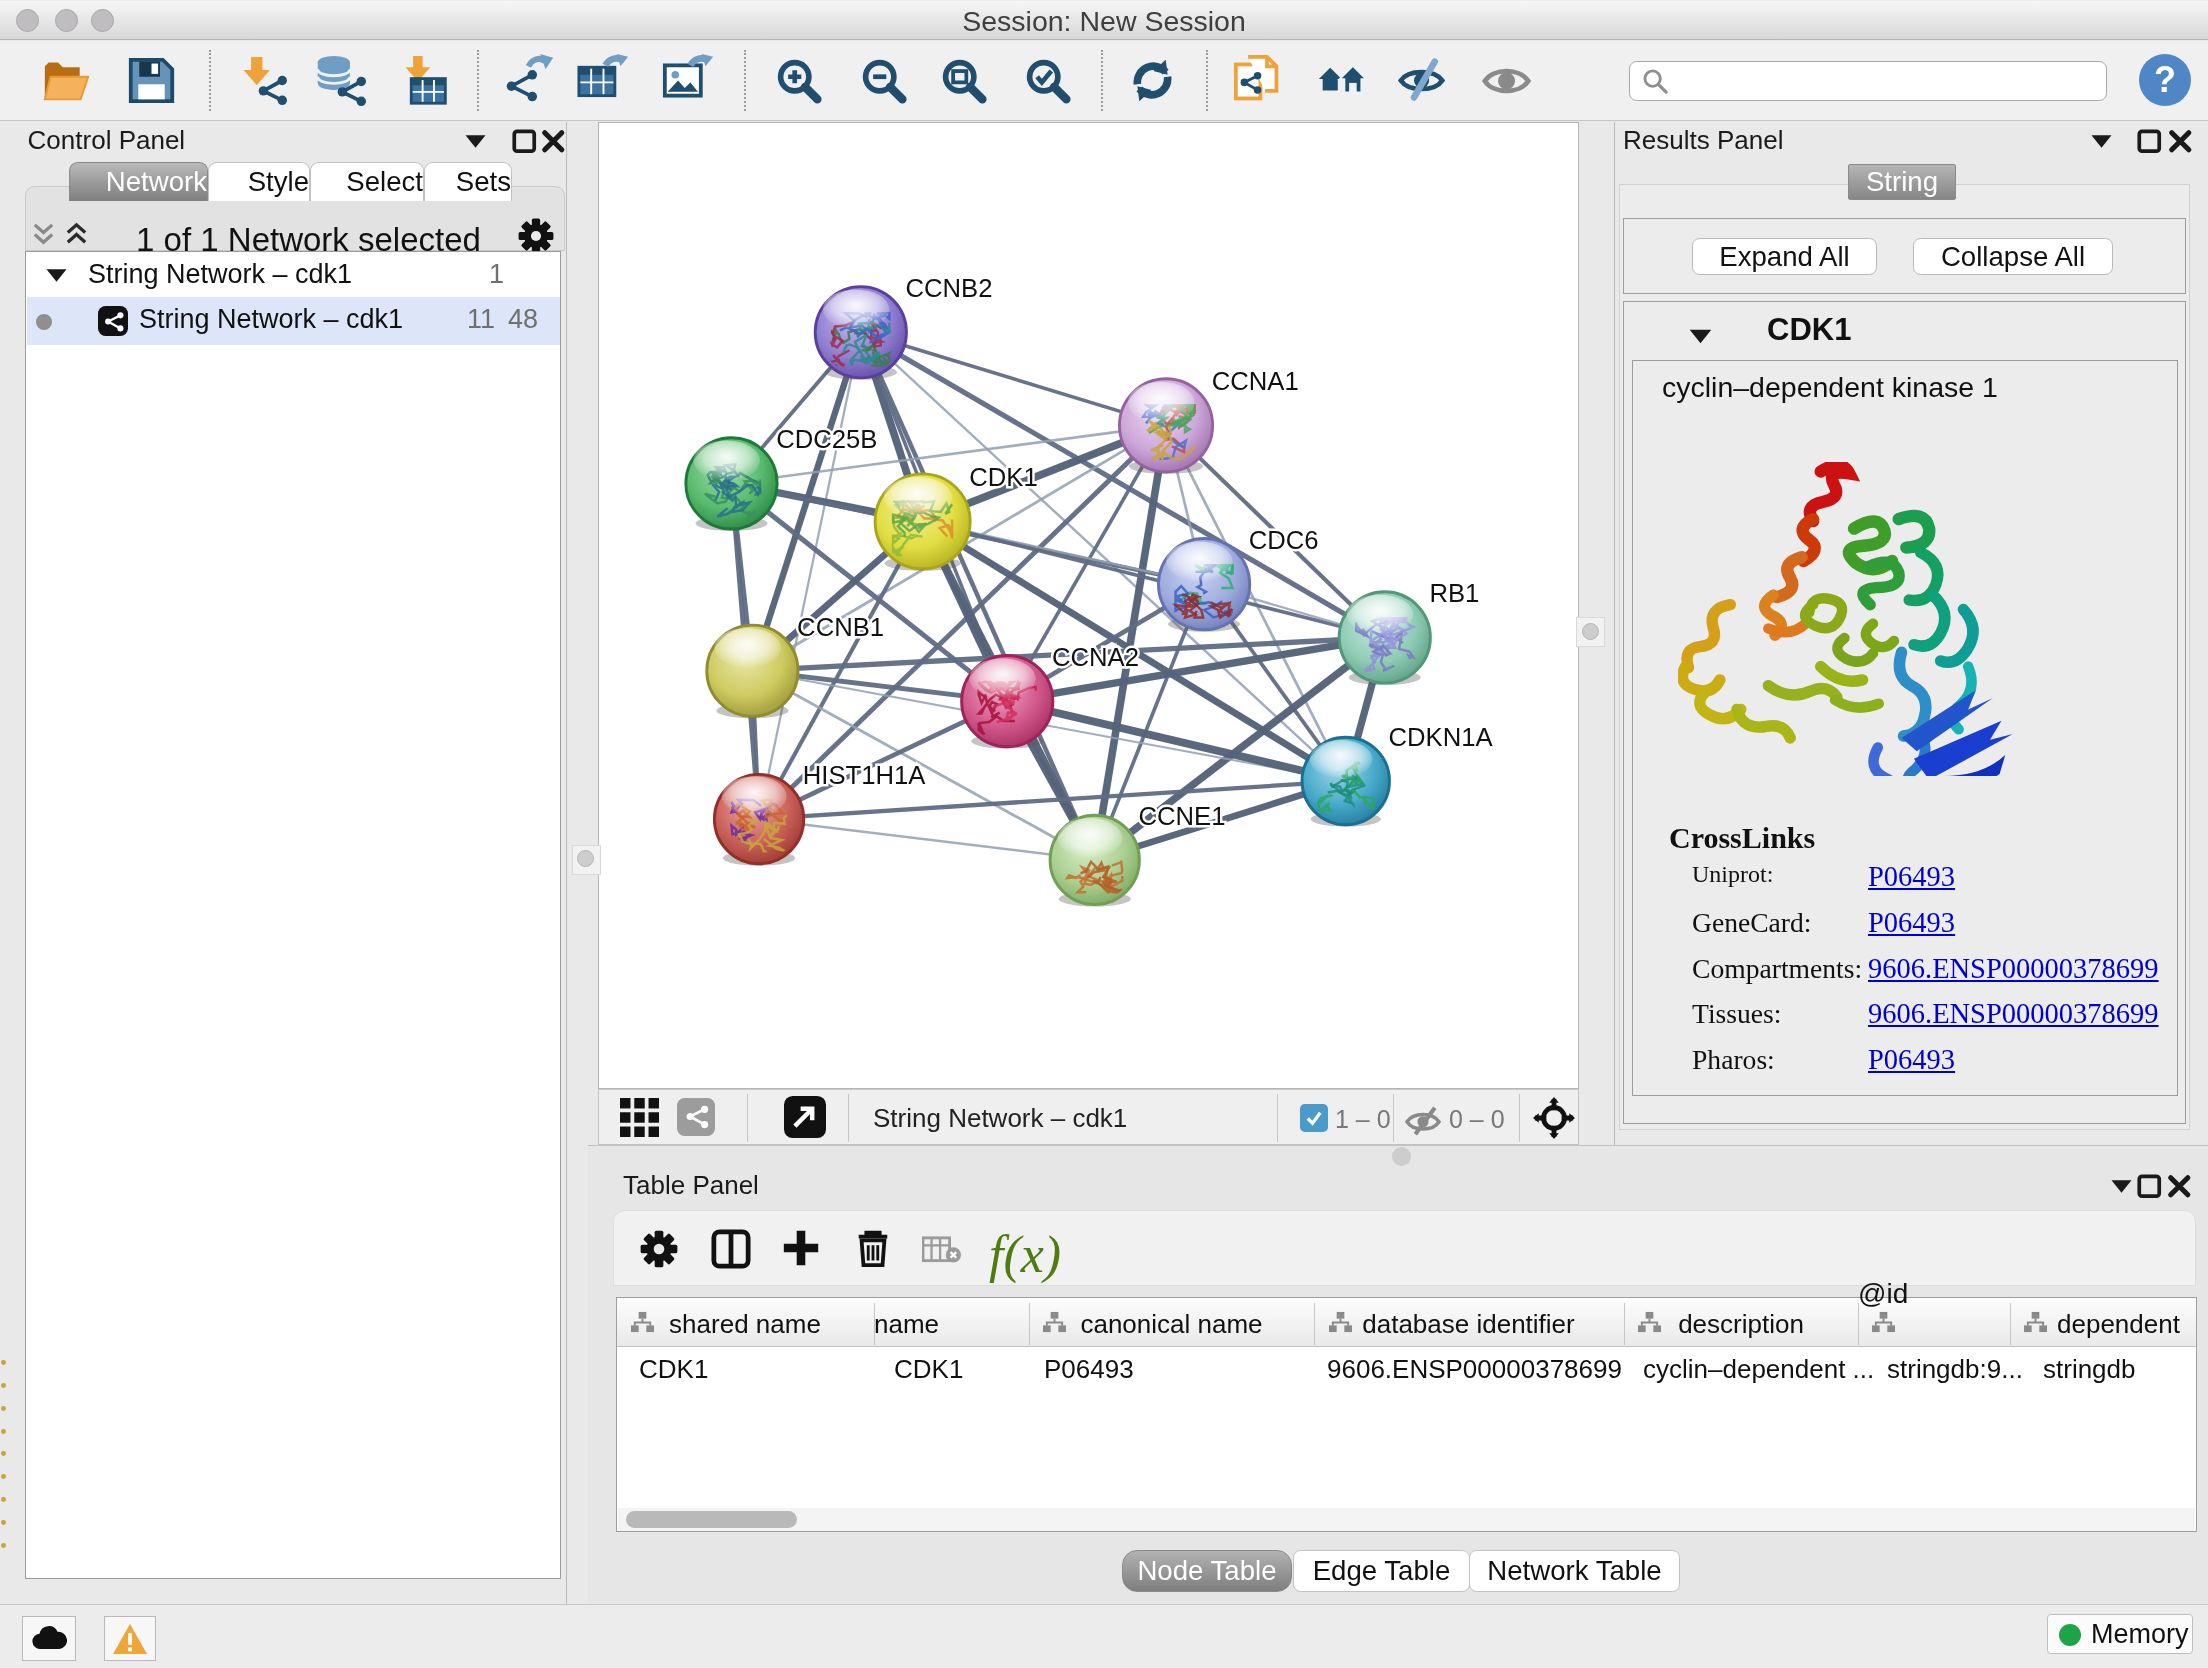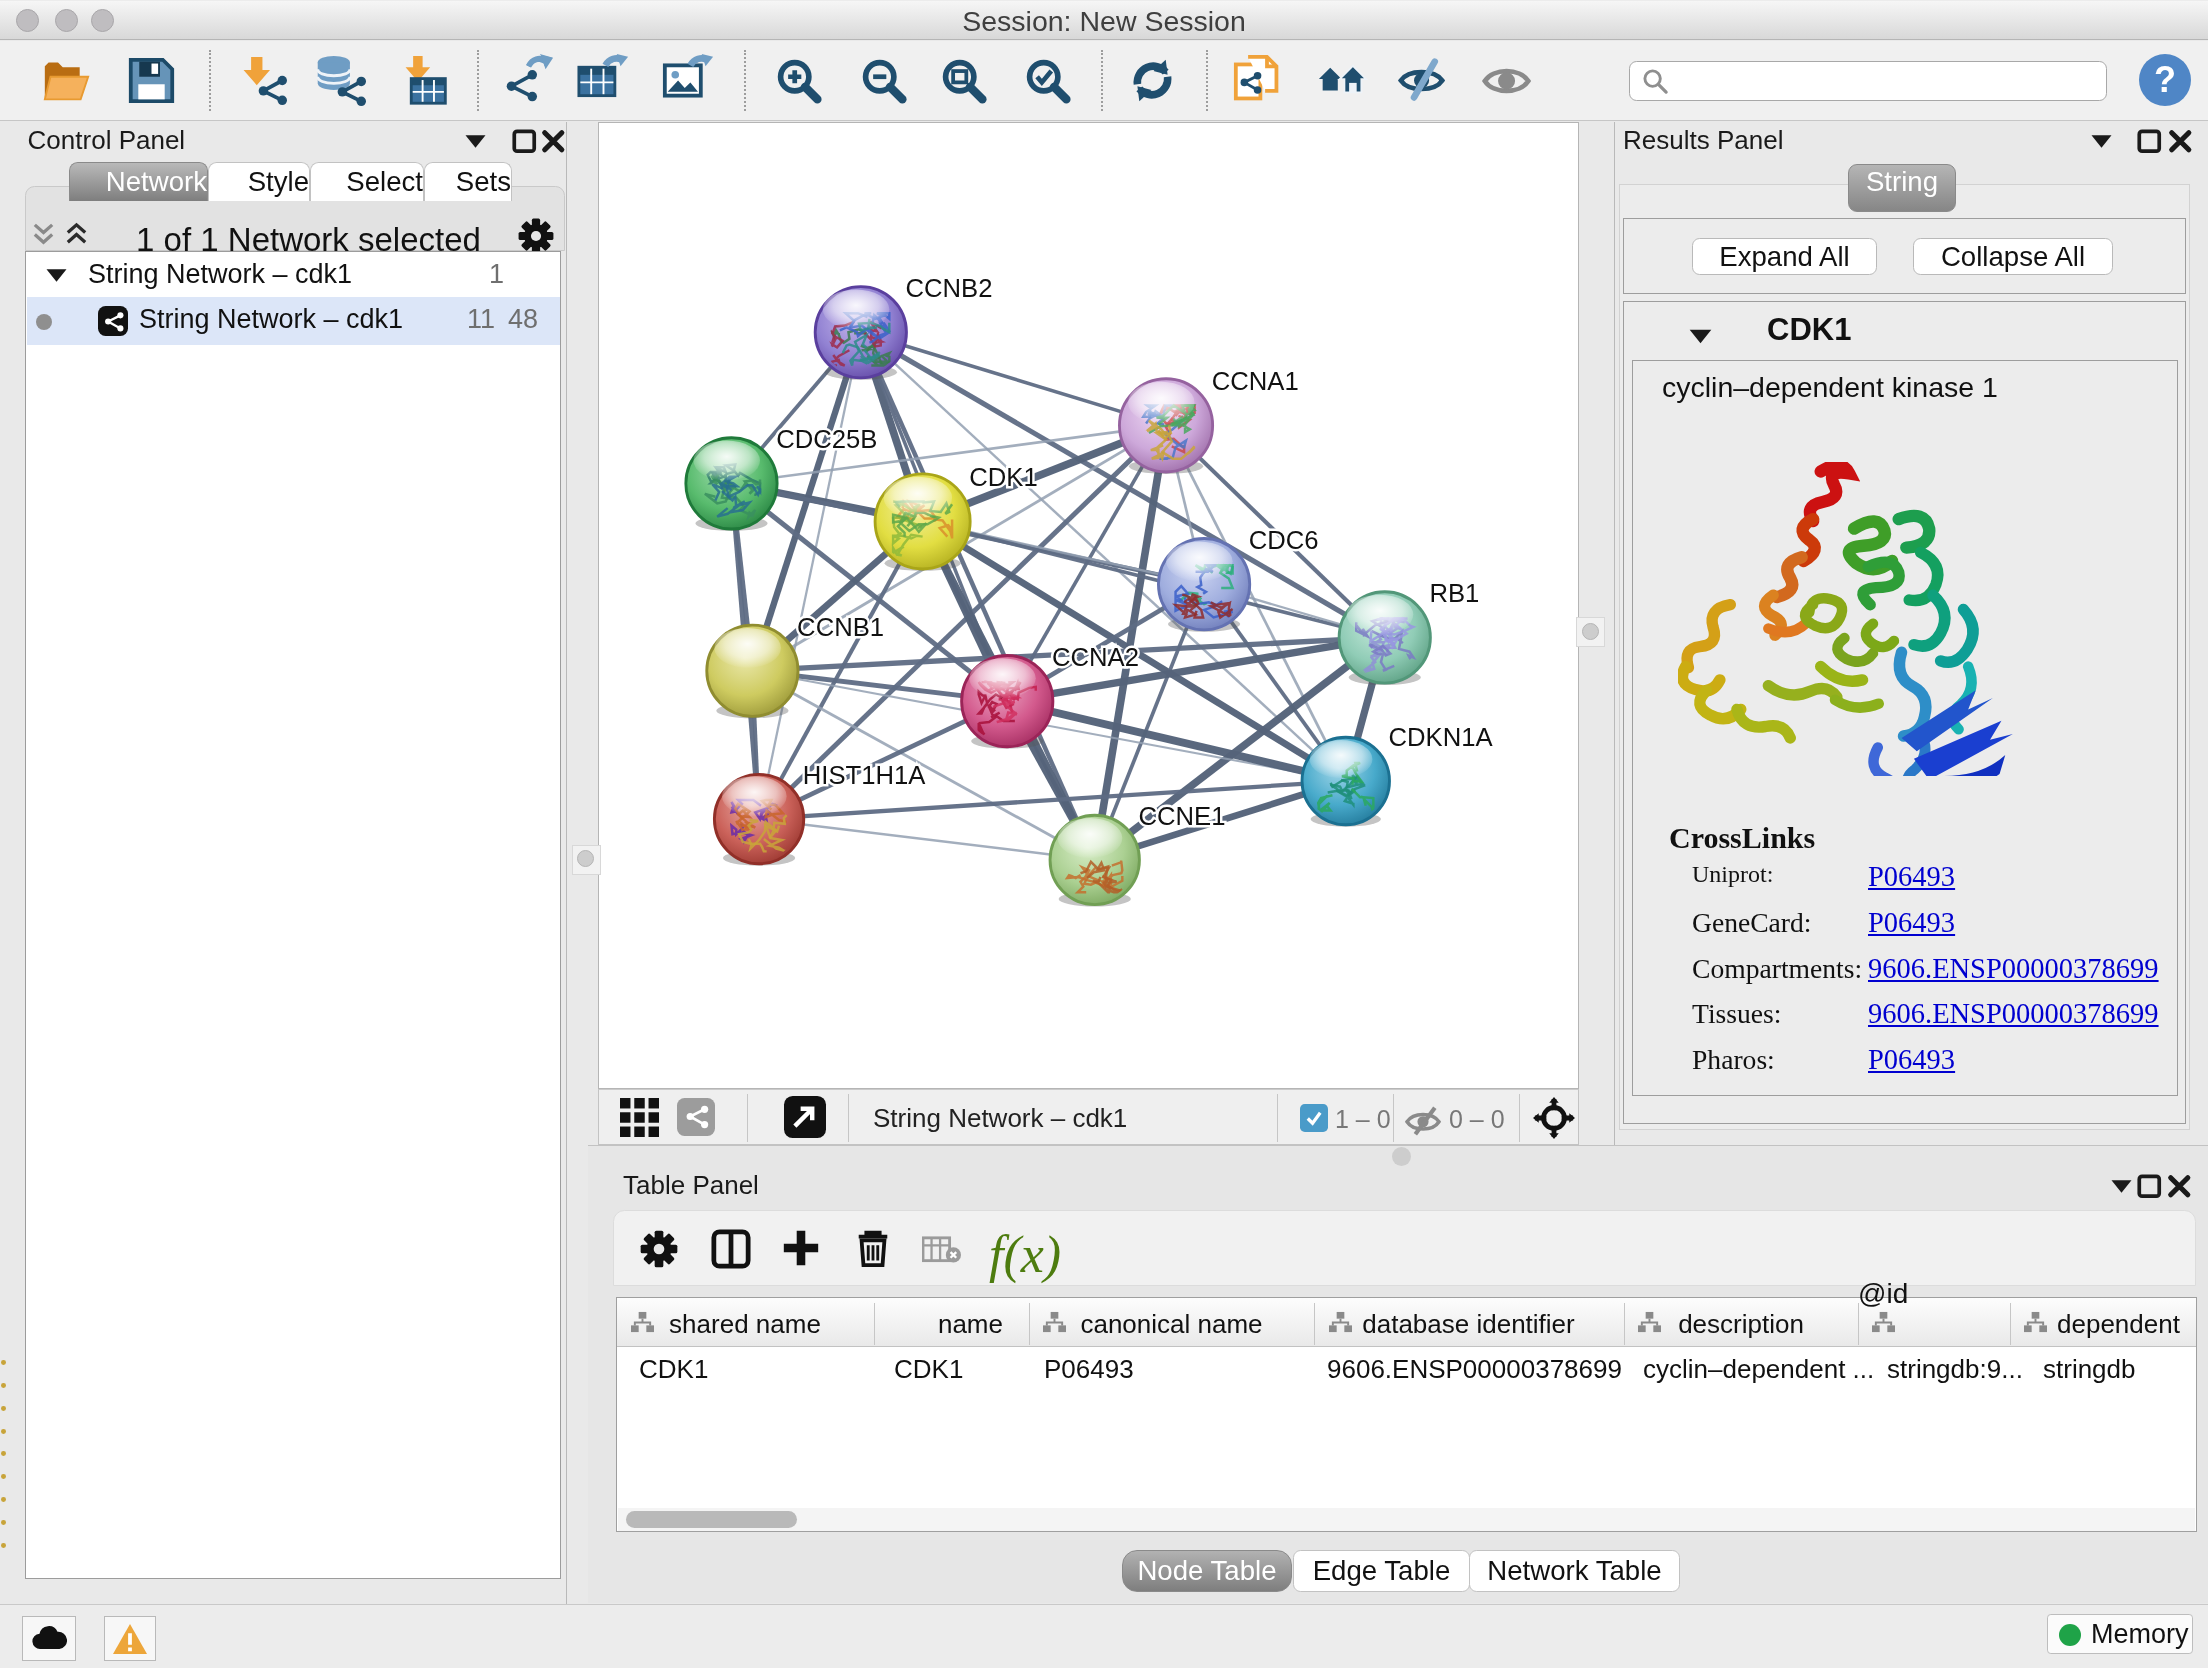--- a/index.html
+++ b/index.html
@@ -609,21 +609,21 @@
 <div class="abs panel-title" style="left:1623px;top:125px">Results Panel</div>
 <svg style="position:absolute;left:2089px;top:129px" width="25" height="25" viewBox="0 0 20 20">
     <path d="M2 5 H18 L10 15 Z" fill="#1a1a1a"></path>
   </svg>
 <svg style="position:absolute;left:2135px;top:127px" width="28.5" height="28.5" viewBox="0 0 20 20">
     <rect x="3" y="3" width="14" height="14" fill="none" stroke="#1a1a1a" stroke-width="2.6" rx="2"></rect>
   </svg>
 <svg style="position:absolute;left:2166px;top:127px" width="28.5" height="28.5" viewBox="0 0 20 20">
     <path d="M4 4 L16 16 M16 4 L4 16" stroke="#1a1a1a" stroke-width="3.6" stroke-linecap="round"></path>
   </svg>
-<div class="abs" style="left:1848px;top:164px;width:108px;height:48px;background:linear-gradient(#b5b5b5,#868686);border:1px solid #8a8a8a;border-radius:9px;color:#fff;font-size:27.6px;text-align:center;line-height:34px;z-index:5">String</div>
+<div class="abs" style="left:1848px;top:164px;width:108px;height:36px;background:linear-gradient(#b5b5b5,#868686);border:1px solid #8a8a8a;border-radius:2px;color:#fff;font-size:27.6px;text-align:center;line-height:34px;z-index:5">String</div>
 <div class="abs" style="left:1619px;top:184px;width:571px;height:946px;background:#ececec;border:1px solid #d2d2d2"></div>
 <div class="abs" style="left:1623px;top:218px;width:563px;height:76px;background:#ececec;border:1px solid #9d9d9d"></div>
 <div class="abs gbtn" style="left:1692px;top:238px;width:185px;height:37px;line-height:35px">Expand All</div>
 <div class="abs gbtn" style="left:1913px;top:238px;width:200px;height:37px;line-height:35px">Collapse All</div>
 <div class="abs" style="left:1623px;top:301px;width:563px;height:823px;background:#ececec;border:1px solid #9d9d9d">
 <svg style="position:absolute;left:63px;top:21px" width="27" height="27" viewBox="0 0 20 20">
       <path d="M2 5 H18 L10 15 Z" fill="#1a1a1a"></path>
     </svg>
 <div class="abs" style="left:143px;top:9.5px;font-size:31px;font-weight:bold;color:#111">CDK1</div>
 <div class="abs" style="left:7.6px;top:58px;width:546px;height:736px;background:#ececec;border:1px solid #9d9d9d"></div>
@@ -718,21 +718,21 @@
 <div class="abs" style="left:616px;top:1309px;width:258px;text-align:center;font-size:26px;color:#111">shared name</div>
 <div class="abs" style="left:630px;top:1311px"><svg width="25" height="23" viewBox="0 0 26 24">
       <g fill="#8a8a8a">
         <rect x="9" y="1" width="8" height="7"></rect>
         <rect x="1" y="15" width="8" height="7"></rect>
         <rect x="17" y="15" width="8" height="7"></rect>
       </g>
       <path d="M13 8 V12 M5 15 V12 H21 V15" stroke="#8a8a8a" stroke-width="2" fill="none"></path>
     </svg></div>
 <div class="abs" style="left:874px;top:1303px;height:42px;border-left:1px solid #c6c6c6"></div>
-<div class="abs" style="left:848px;top:1309px;width:155px;text-align:right;font-size:26px;color:#111">name</div>
+<div class="abs" style="left:874px;top:1309px;width:155px;text-align:left;font-size:26px;color:#111">name</div>
 <div class="abs" style="left:1029px;top:1303px;height:42px;border-left:1px solid #c6c6c6"></div>
 <div class="abs" style="left:1029px;top:1309px;width:285px;text-align:center;font-size:26px;color:#111">canonical name</div>
 <div class="abs" style="left:1042px;top:1311px"><svg width="25" height="23" viewBox="0 0 26 24">
       <g fill="#8a8a8a">
         <rect x="9" y="1" width="8" height="7"></rect>
         <rect x="1" y="15" width="8" height="7"></rect>
         <rect x="17" y="15" width="8" height="7"></rect>
       </g>
       <path d="M13 8 V12 M5 15 V12 H21 V15" stroke="#8a8a8a" stroke-width="2" fill="none"></path>
     </svg></div>

